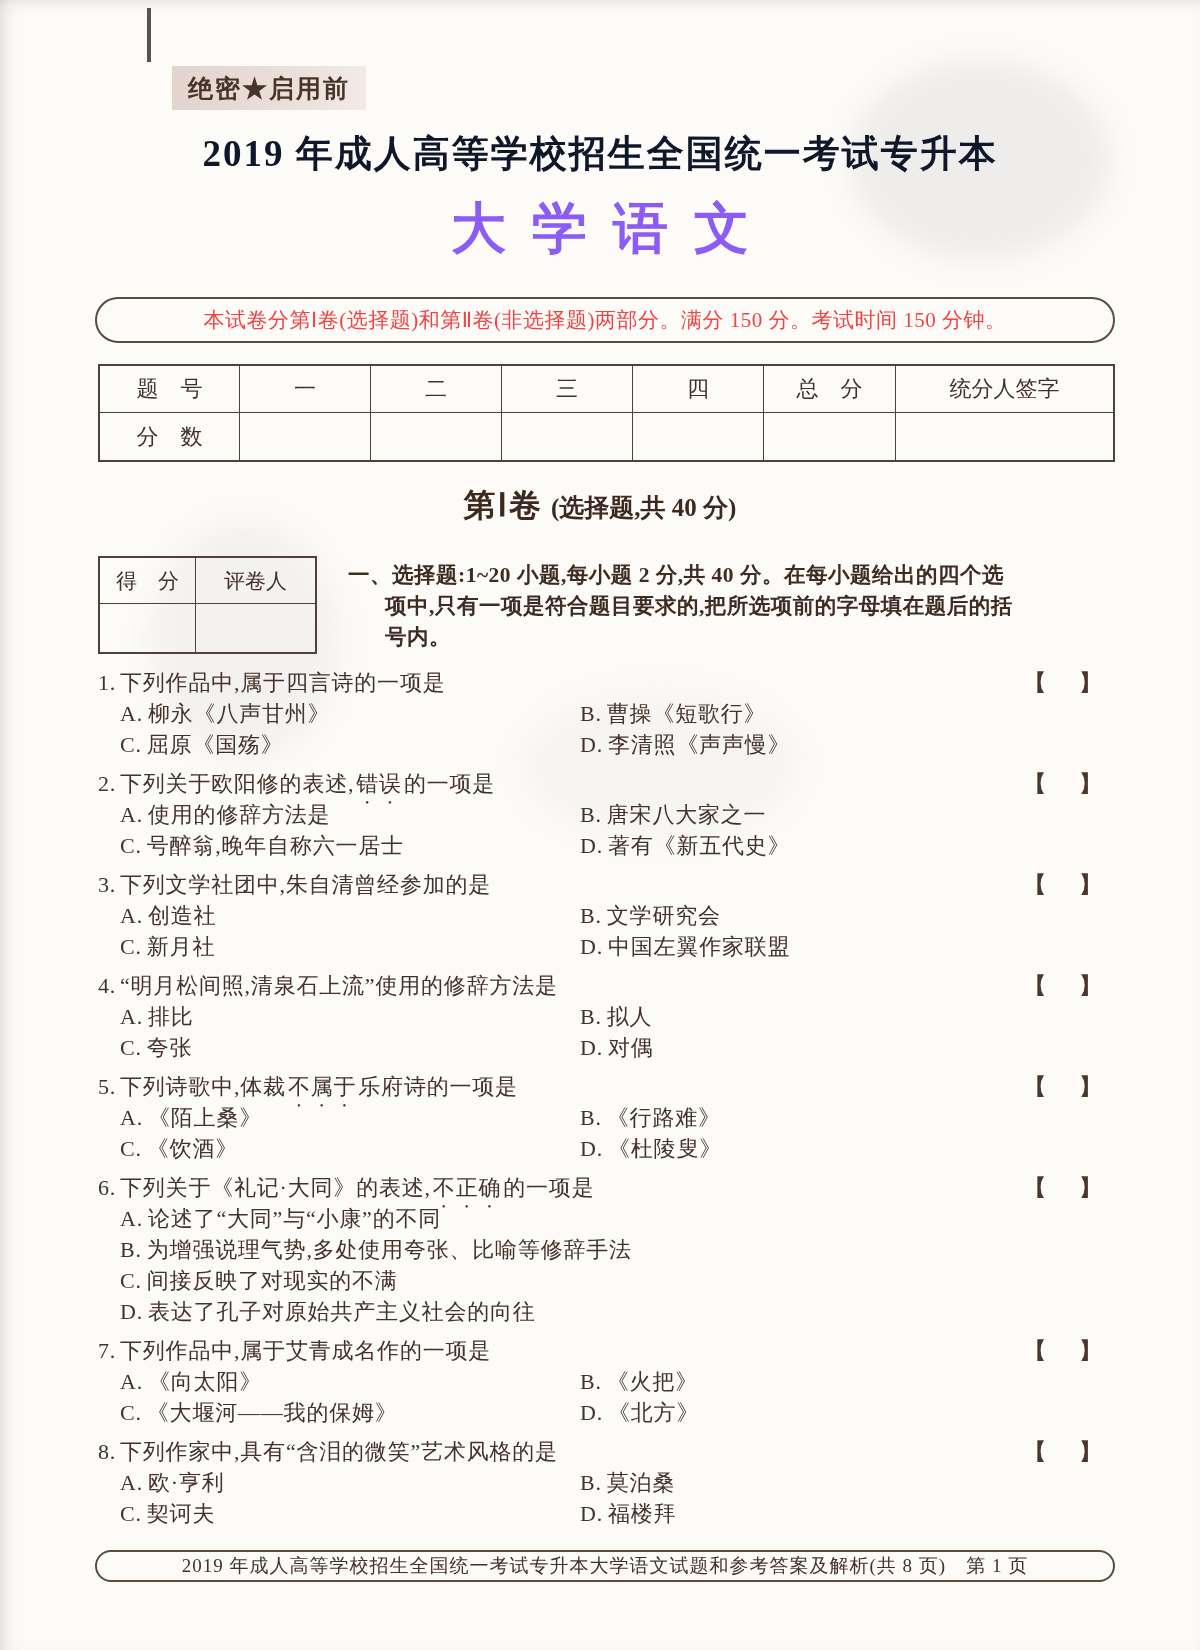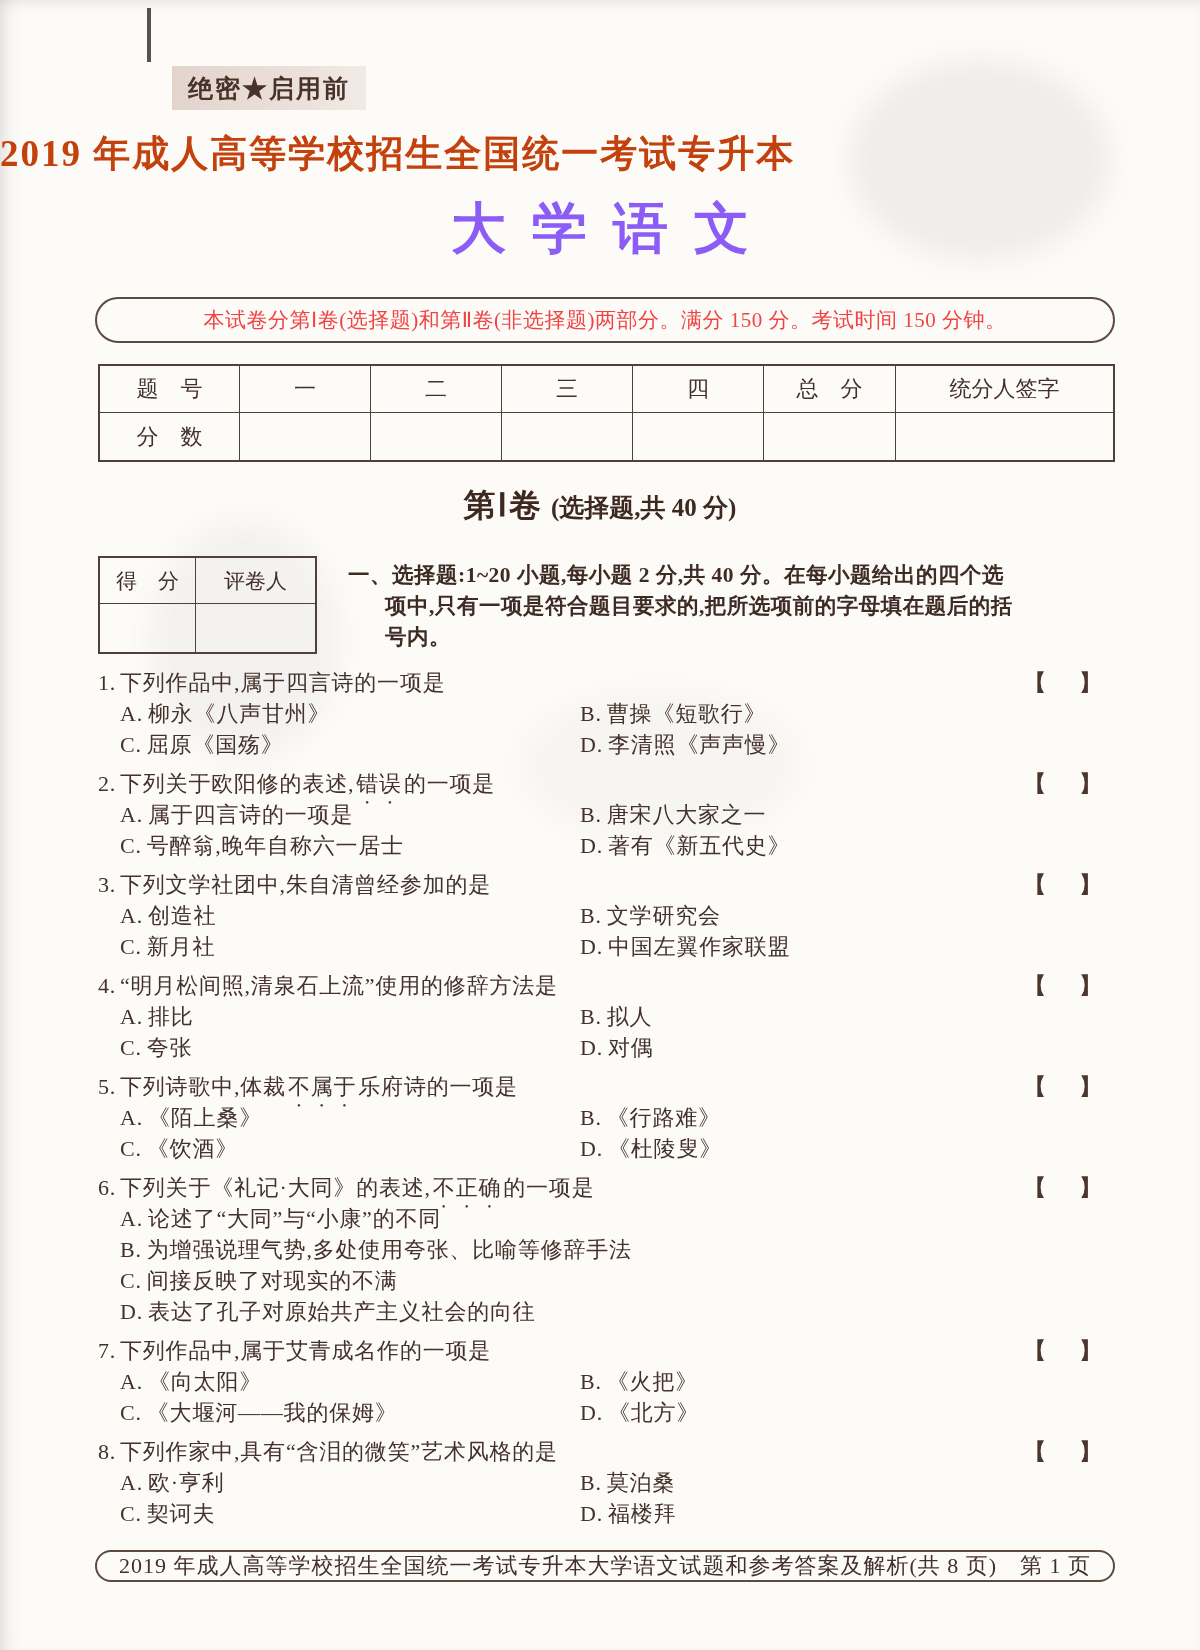--- a/index.html
+++ b/index.html
@@ -10,22 +10,22 @@
   .tick{position:absolute;left:147px;top:8px;width:4px;height:54px;background:#3a3533;opacity:.85;}
   .smudge{position:absolute;border-radius:50%;filter:blur(14px);pointer-events:none;}
   .sm1{left:850px;top:60px;width:260px;height:200px;background:rgba(150,145,150,.13);}
   .sm2{left:150px;top:520px;width:190px;height:240px;background:rgba(150,145,155,.08);}
   .sm3{left:520px;top:690px;width:280px;height:150px;background:rgba(150,150,160,.06);}
   
   .secrecy{position:absolute;left:172px;top:66px;height:44px;padding:0 16px;display:flex;align-items:center;
            background:linear-gradient(90deg,#e3d4cc,#ece2db 70%,#f2ebe5);
            font-size:25px;font-weight:bold;letter-spacing:2px;color:#48332b;}
   
-  .title1{position:absolute;left:0;right:0;top:129px;
-          font-size:37px;font-weight:bold;letter-spacing:2px;color:#c2410c;}
+  .title1{position:absolute;left:0;right:0;top:129px;text-align:center;
+          font-size:37px;font-weight:bold;letter-spacing:2px;color:#0f172a;}
   .title2{position:absolute;left:0;right:0;top:192px;text-align:center;
           font-size:55px;font-weight:bold;letter-spacing:26px;text-indent:26px;color:#8b5cf6;}
   
   .notice{position:absolute;left:95px;top:297px;width:1020px;height:46px;border:2px solid #5d4a41;border-radius:24px;
           display:flex;align-items:center;justify-content:center;font-size:21px;letter-spacing:.5px;color:#ef4444;box-sizing:border-box;}
   
   .score-table{position:absolute;left:98px;top:364px;width:1017px;border:2px solid #51403a;box-sizing:border-box;
                display:grid;grid-template-columns:140px 131px 131px 131px 131px 132px auto;grid-auto-rows:47px;}
   .score-table .cell{border-right:1px solid #51403a;border-bottom:1px solid #51403a;
                display:flex;align-items:center;justify-content:center;font-size:22px;color:#44302a;}
@@ -56,21 +56,21 @@
   .q-stem .stxt{padding-left:2px;}
   .brk{position:absolute;right:2px;top:0;width:78px;display:flex;justify-content:space-between;
        font-weight:bold;font-size:22px;color:#4a362d;}
   .optrow{display:grid;grid-template-columns:460px auto;padding-left:22px;}
   .opt1{padding-left:22px;}
   .opt-label{margin-right:5px;}
   .em{-webkit-text-emphasis:filled dot #4a362d;-webkit-text-emphasis-position:under right;
       text-emphasis:filled dot #4a362d;text-emphasis-position:under right;}
   
   .footer{position:absolute;left:95px;top:1550px;width:1020px;height:32px;border:2px solid #5d4a41;border-radius:16px;
-          display:flex;align-items:center;justify-content:center;font-size:22px;letter-spacing:1px;color:#44302a;box-sizing:border-box;}
+          display:flex;align-items:center;justify-content:center;font-size:19px;letter-spacing:1px;color:#44302a;box-sizing:border-box;}
 </style>
 </head>
 <body>
 
 <div class="page">
   <div class="tick"></div>
   <div class="smudge sm1"></div>
   <div class="smudge sm2"></div>
   <div class="smudge sm3"></div>
 
@@ -132,21 +132,21 @@
           <span><span class="opt-label">C.</span><span>屈原《国殇》</span></span>
           <span><span class="opt-label">D.</span><span>李清照《声声慢》</span></span>
         </div>
       </div>
       <div class="q">
         <div class="qline q-stem"><span class="q-num">2.</span><span class="stxt">下列关于欧阳修的表述,</span><span class="stxt em">错误</span><span class="stxt">的一项是</span><span class="brk">
             <span>【</span>
             <span>】</span>
           </span></div>
         <div class="qline optrow">
-          <span><span class="opt-label">A.</span><span>属于四言诗的一项是</span></span>
+          <span><span class="opt-label">A.</span><span>使用的修辞方法是</span></span>
           <span><span class="opt-label">B.</span><span>唐宋八大家之一</span></span>
         </div>
         <div class="qline optrow">
           <span><span class="opt-label">C.</span><span>号醉翁,晚年自称六一居士</span></span>
           <span><span class="opt-label">D.</span><span>著有《新五代史》</span></span>
         </div>
       </div>
       <div class="q">
         <div class="qline q-stem"><span class="q-num">3.</span><span class="stxt">下列文学社团中,朱自清曾经参加的是</span><span class="brk">
             <span>【</span>

